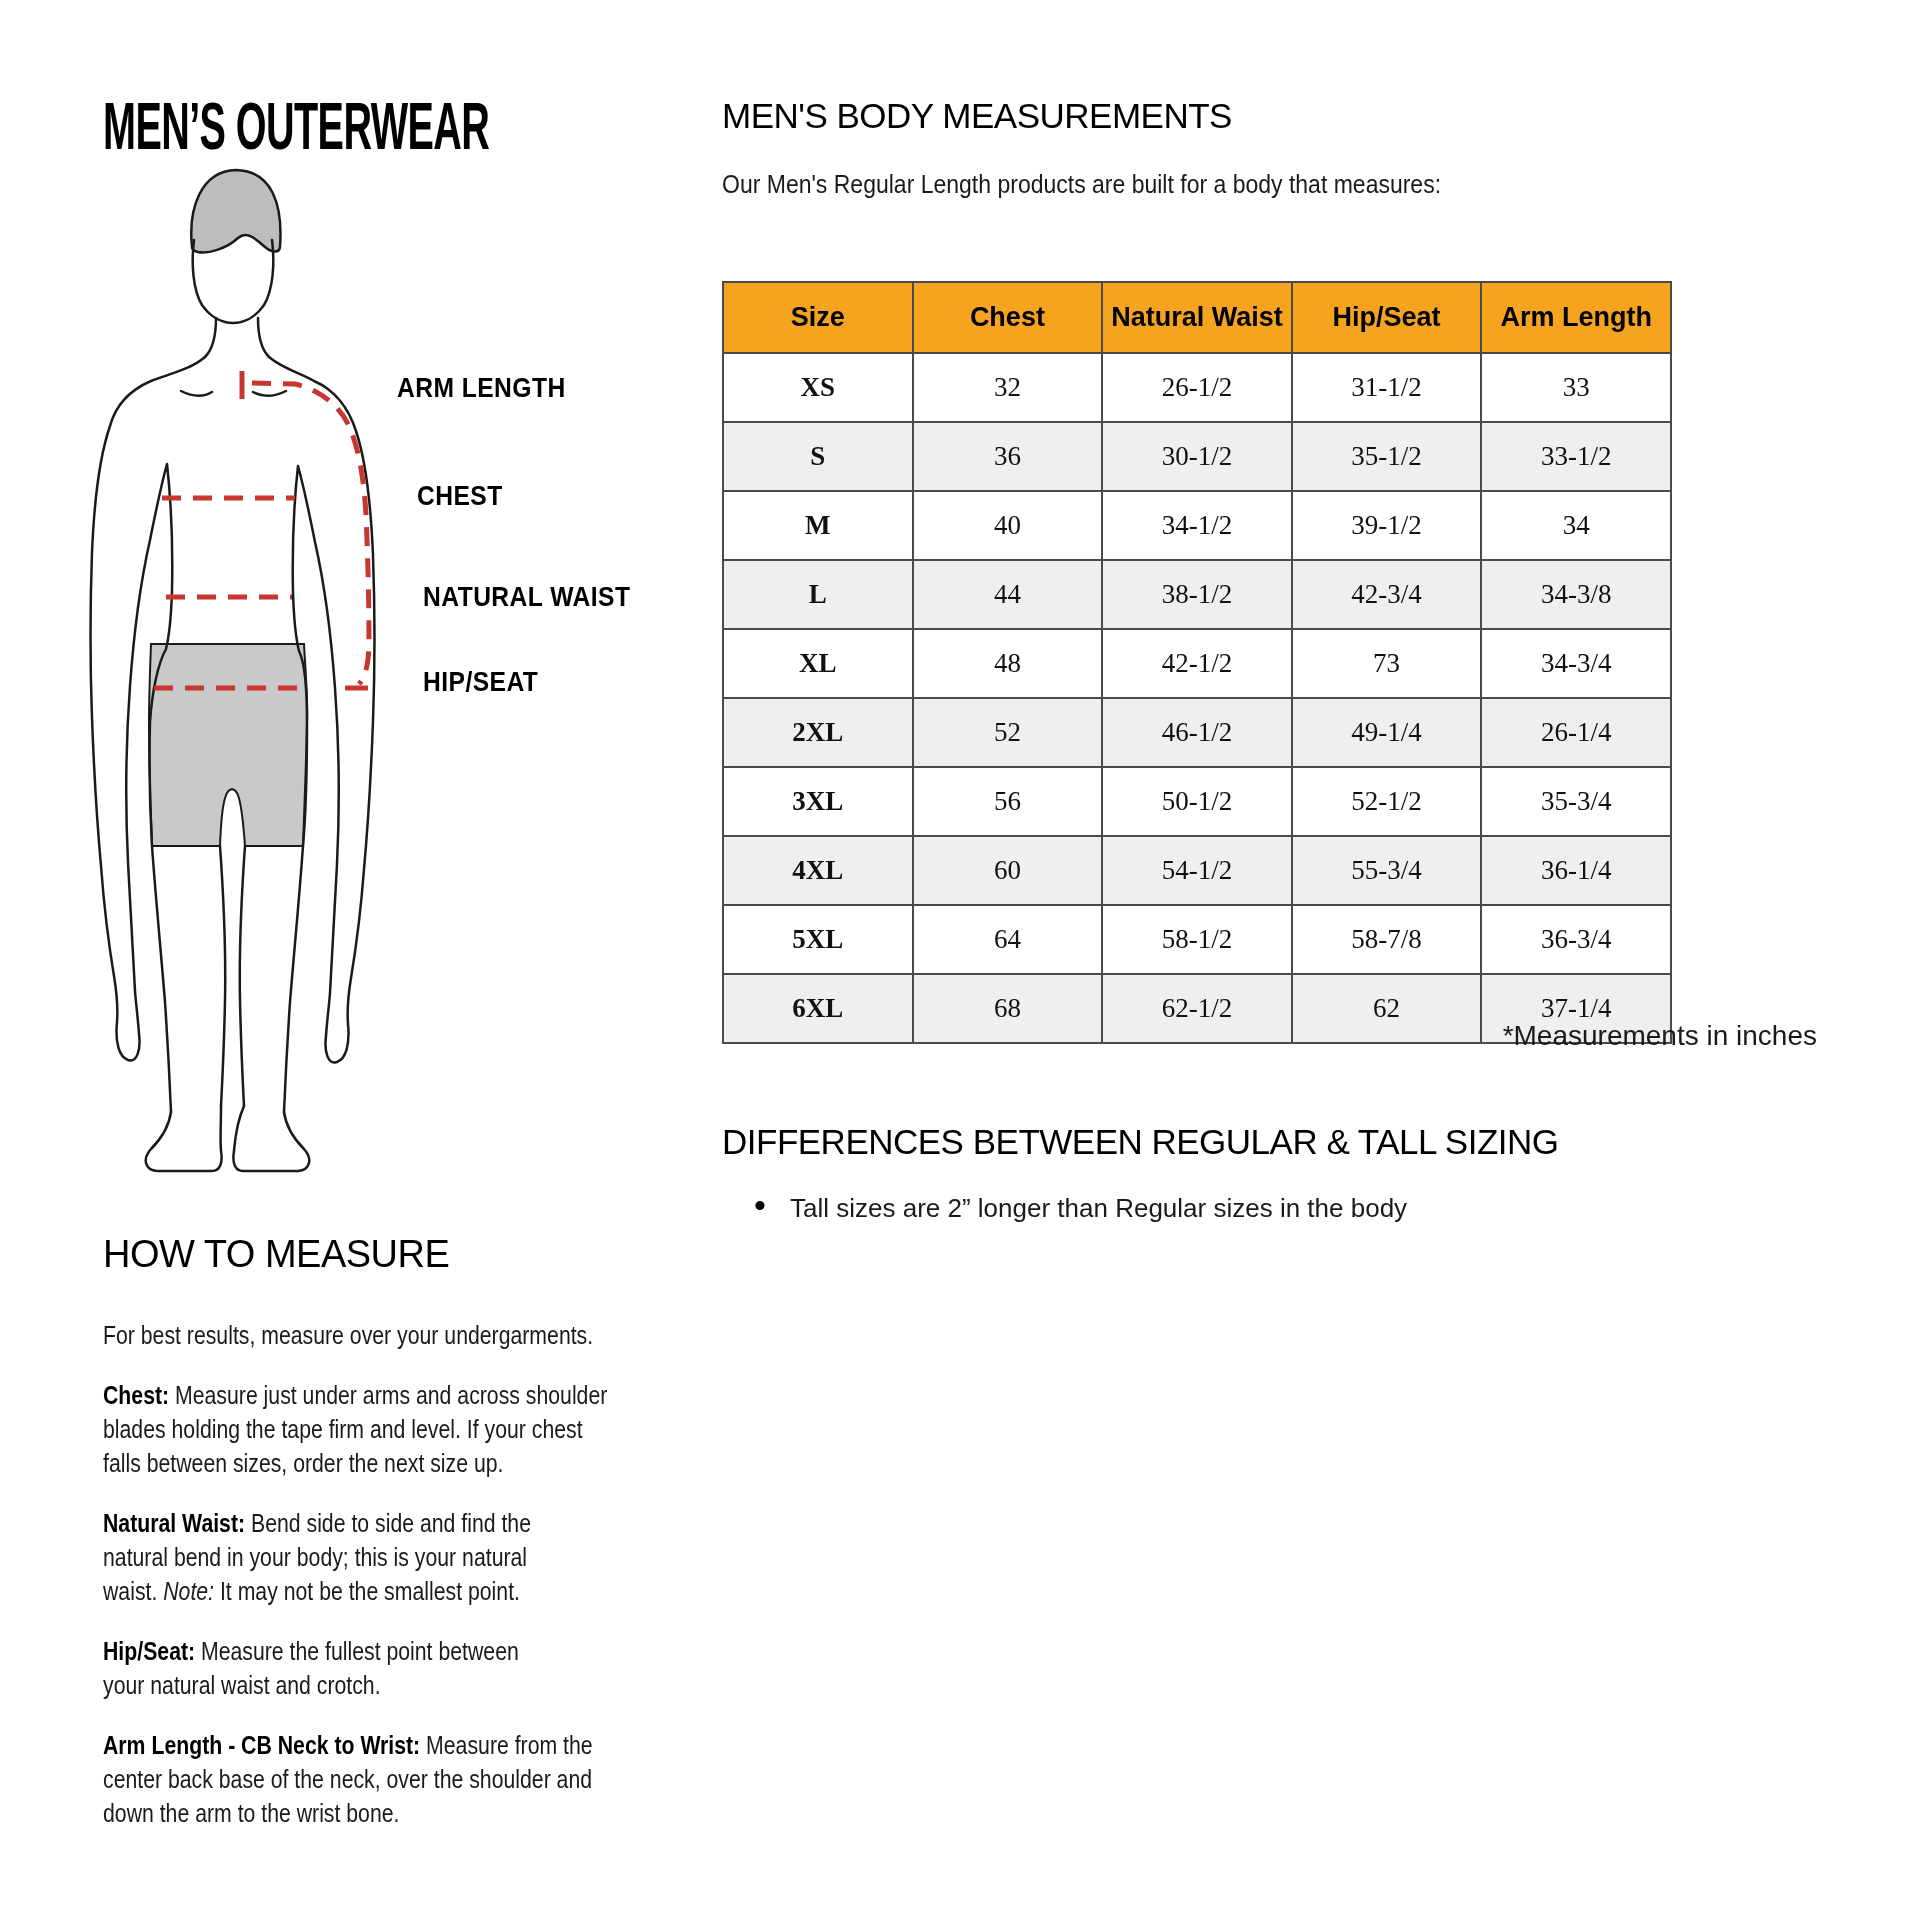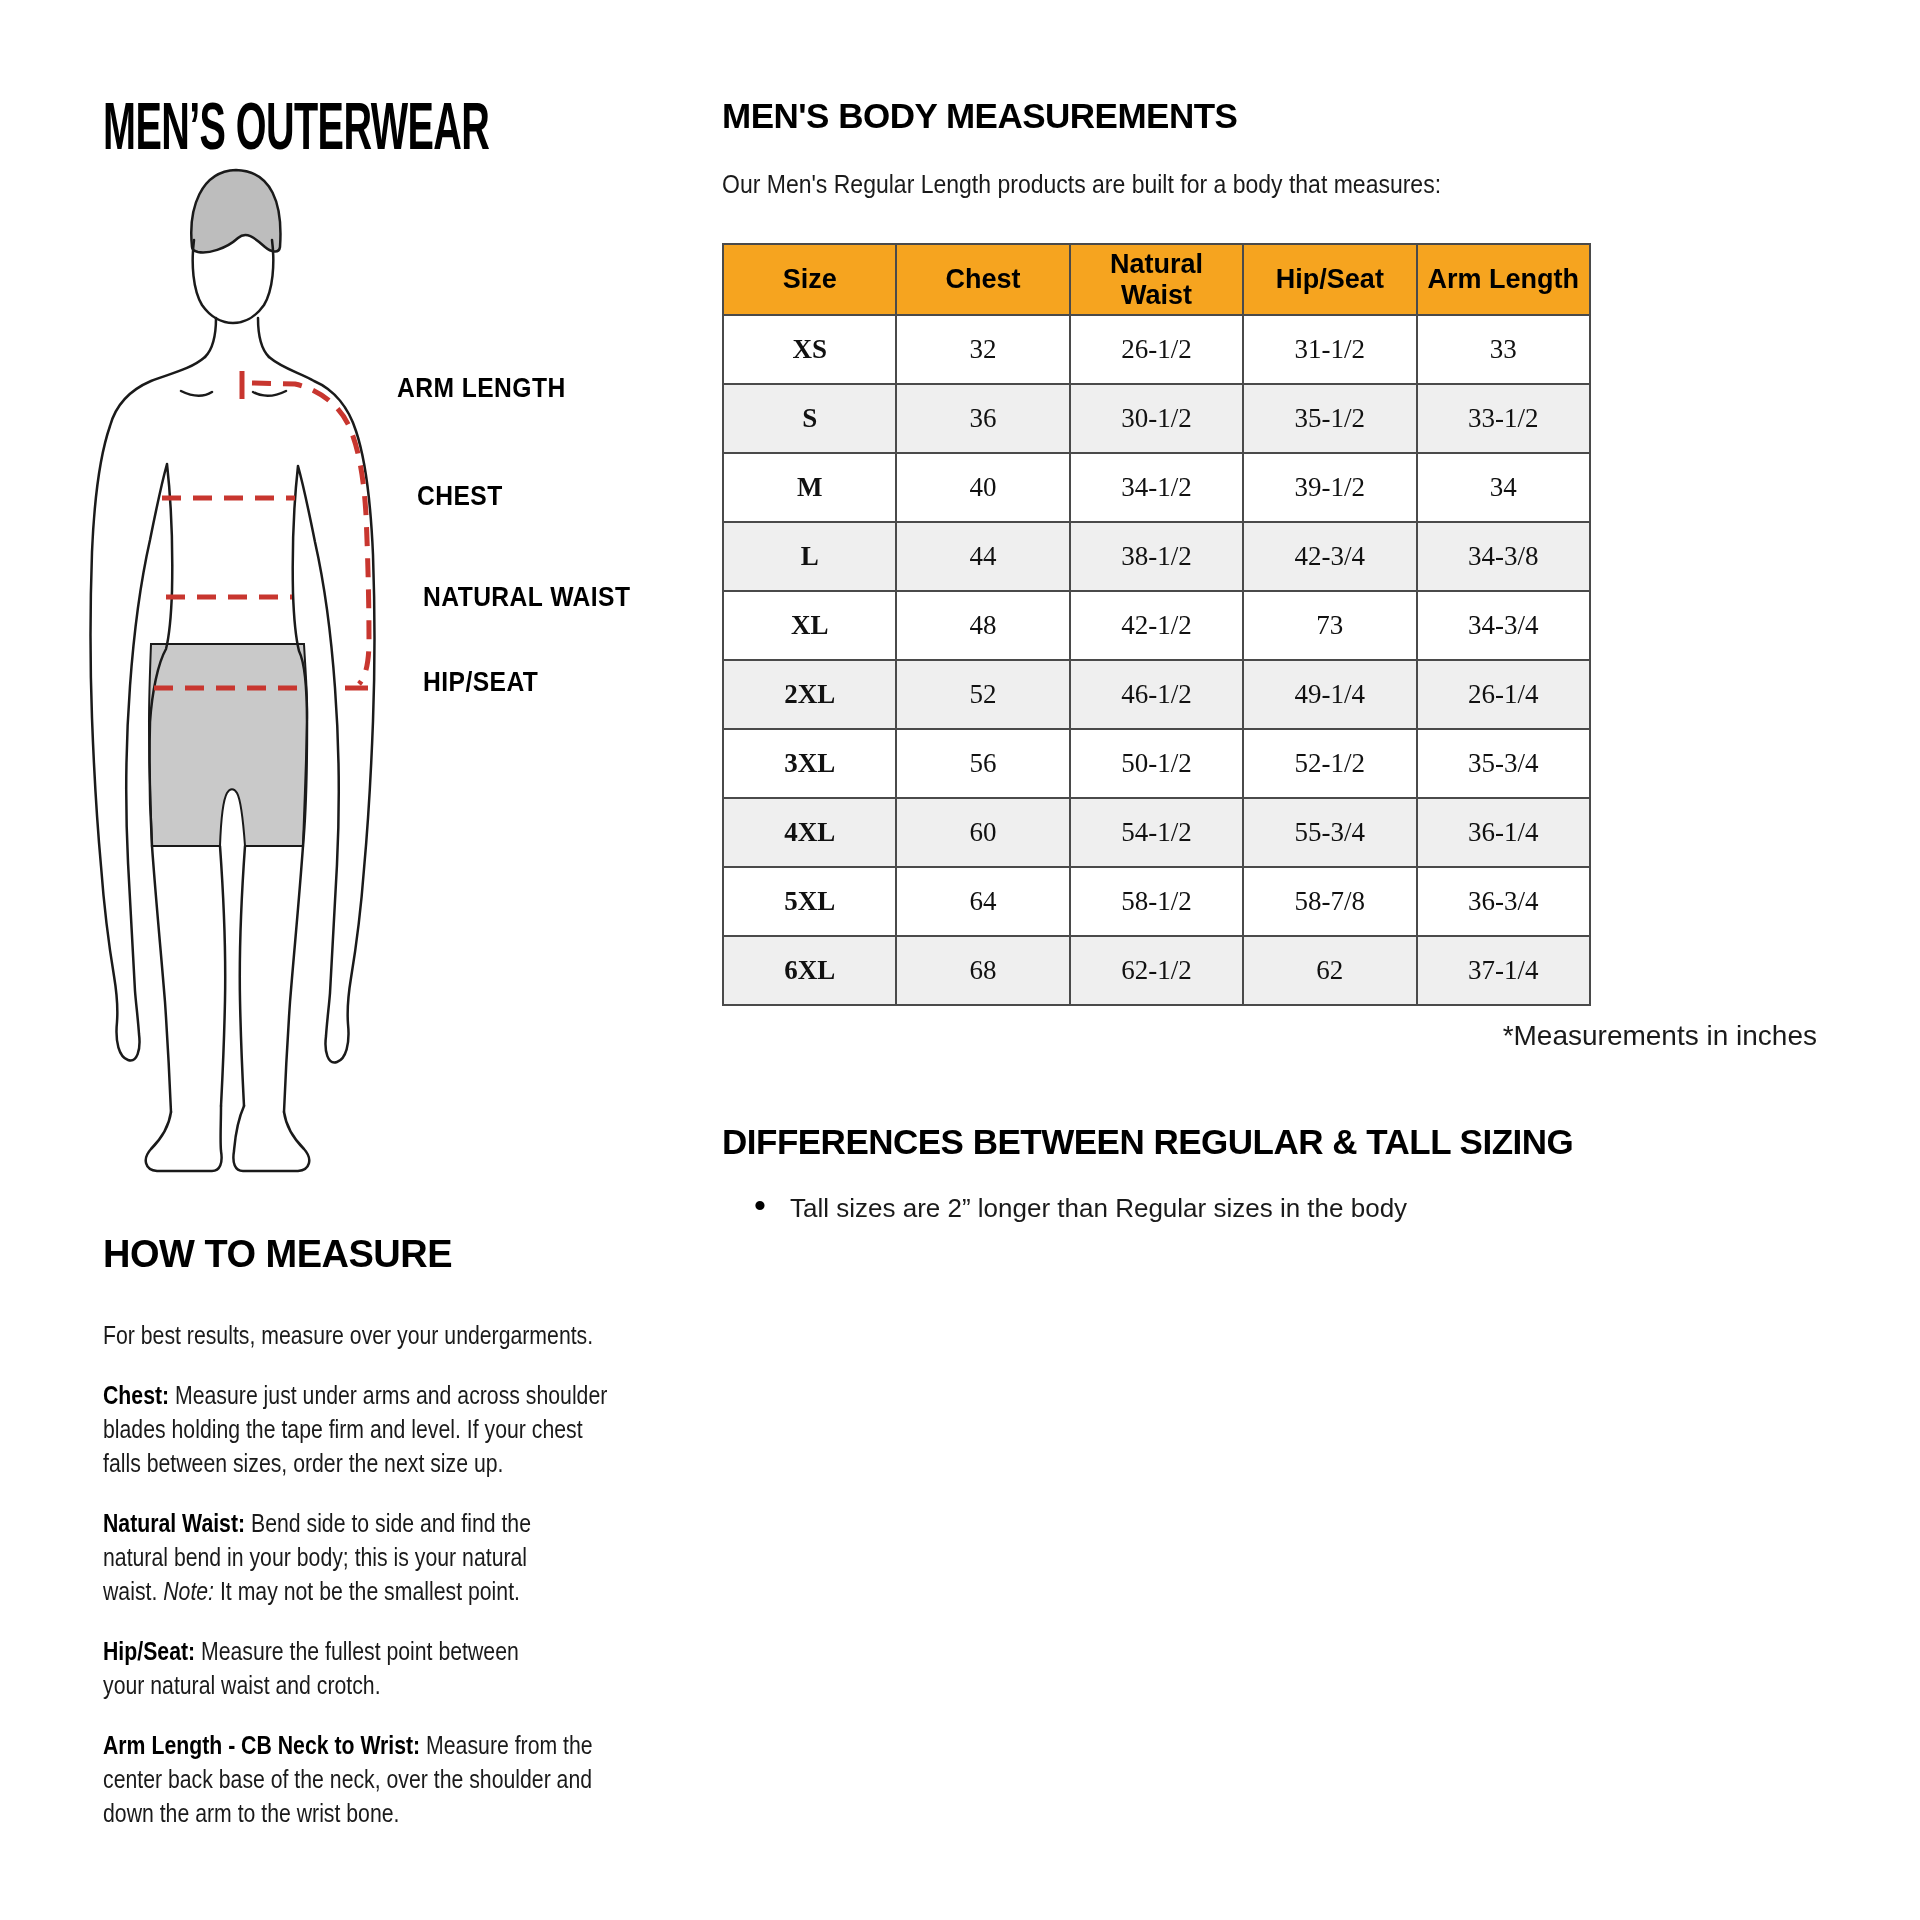--- a/index.html
+++ b/index.html
@@ -6,35 +6,35 @@
   body{width:1920px;height:1920px;font-family:"Liberation Sans",sans-serif;color:#111;}
   .page{position:relative;width:1920px;height:1920px;overflow:hidden;background:#fff;}
 
   
   .main-title{
     position:absolute;left:103px;top:88px;
     font-size:66px;font-weight:800;letter-spacing:-1px;white-space:nowrap;
     transform:scaleX(.60);transform-origin:0 0;color:#000;
   }
   .section-heading{
-    position:absolute;font-size:35px;font-weight:700;letter-spacing:-.5px;
+    position:absolute;font-size:35px;font-weight:400;letter-spacing:-.5px;
     white-space:nowrap;color:#000;
   }
   .h-measurements{left:722px;top:96px;}
   .h-differences{left:722px;top:1122px;}
   .h-howto{left:103px;top:1233px;font-size:38px;}
 
   .intro-text{
     position:absolute;left:722px;top:170px;font-size:25px;color:#1a1a1a;
     transform:scaleX(.92);transform-origin:0 0;white-space:nowrap;
   }
 
   
   .size-table-wrap{position:absolute;left:722px;top:243px;}
-  table.size-table{border-collapse:collapse;table-layout:fixed;width:869px;}
+  table.size-table{border-collapse:collapse;table-layout:fixed;width:950px;margin-top:38px;}
   .size-table th,.size-table td{
     border:2px solid var(--border,#4a4a4a);text-align:center;vertical-align:middle;
     font-size:27px;padding:0;
   }
   .size-table th{height:69px;background:var(--accent-orange,#F6A41F);font-weight:700;color:#000;}
   .size-table td{height:67px;background:#fff;font-weight:400;font-family:Liberation Serif, serif;}
   .size-table tr.alt td{background:var(--alt-row,#EFEFEF);}
   .size-table td.size{font-weight:700;}
 
   .footnote{position:absolute;right:103px;top:1020px;font-size:28px;color:#1a1a1a;}

